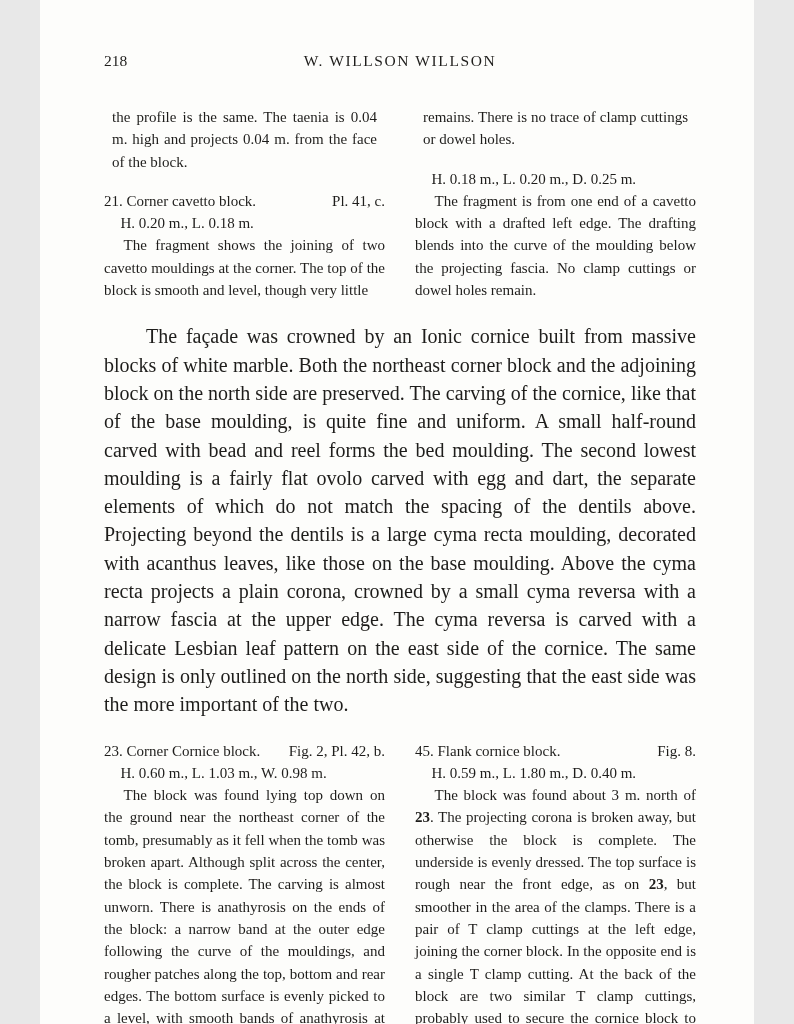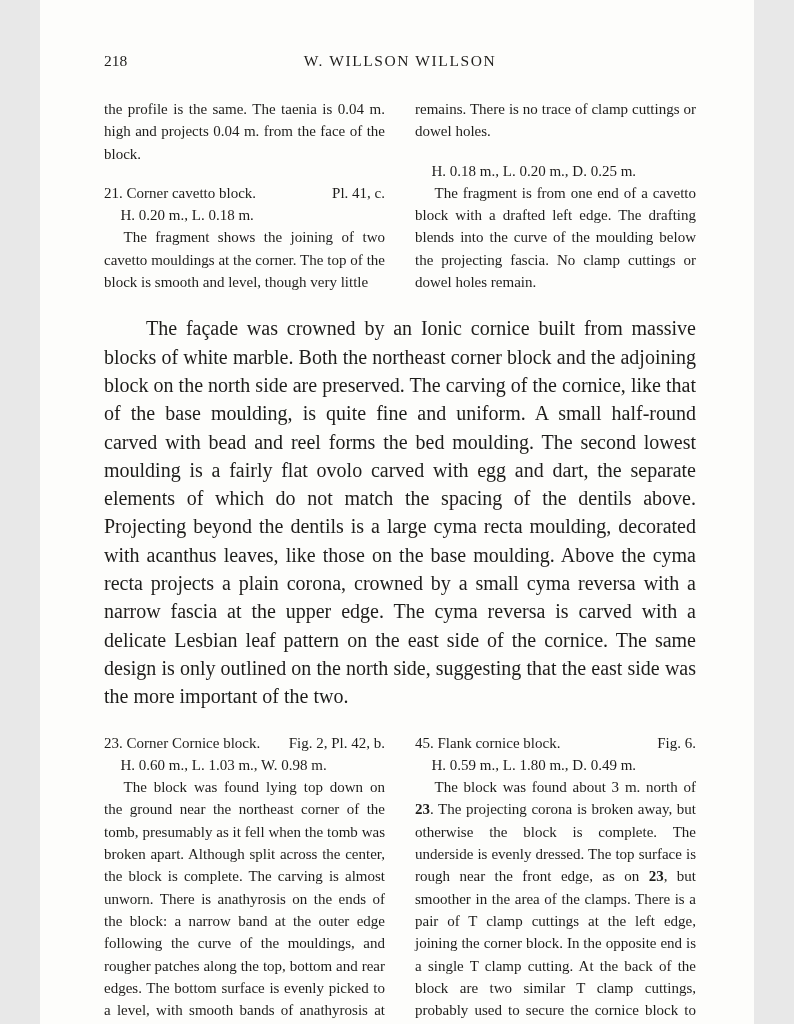--- a/index.html
+++ b/index.html
@@ -30,21 +30,21 @@
     letter-spacing: 1.6px;
     white-space: nowrap;
   }
   .two-col { display: flex; gap: 30px; }
   .col {
     flex: 1 1 0;
     font-size: 15px;
     line-height: 22.3px;
     text-align: justify;
   }
-  .cont { margin: 0; }
+  .cont { margin: 8px; }
   .entry { margin-top: 17px; }
   .entry-head {
     display: flex;
     justify-content: space-between;
     align-items: baseline;
   }
   .entry-num { font-weight: 400; }
   .dims { margin: 0; padding-left: 1.1em; }
   .ebody { margin: 0; text-indent: 1.3em; }
   .para {
@@ -98,21 +98,21 @@
           <span>Fig. 2, Pl. 42, b.</span>
         </div>
         <p class="dims">H.  0.60 m.,  L.  1.03 m.,  W.  0.98 m.</p>
         <p class="ebody">The block was found lying top down on the ground near the northeast corner of the tomb, presumably as it fell when the tomb was broken apart.  Although split across the center, the block is complete.  The carving is almost unworn.  There is anathyrosis on the ends of the block: a narrow band at the outer edge following the curve of the mouldings, and rougher patches along the top, bottom and rear edges.  The bottom surface is evenly picked to a level, with smooth bands of anathyrosis at both outer edges.  The top of the block has been worked to a level surface only in a narrow strip along the outer edge, above the projecting corona.  Toward the center of the block, the rough picked surface rises to a higher level.</p>
       </div>
     </div>
     <div class="col">
       <div class="entry" style="margin-top:0">
         <div class="entry-head">
           <span><b class="entry-num">45</b><span>.  Flank cornice block.</span></span>
-          <span>Fig. 6.</span>
+          <span>Fig. 8.</span>
         </div>
-        <p class="dims">H. 0.59 m., L. 1.80 m., D. 0.49 m.</p>
+        <p class="dims">H. 0.59 m., L. 1.80 m., D. 0.40 m.</p>
         <p class="ebody"><span>The block was found about 3 m. north of </span><b>23</b><span>.  The projecting corona is broken away, but otherwise the block is complete.  The underside is evenly dressed.  The top surface is rough near the front edge, as on </span><b>23</b><span>, but smoother in the area of the clamps.  There is a pair of T clamp cuttings at the left edge, joining the corner block.  In the opposite end is a single T clamp cutting.  At the back of the block are two similar T clamp cuttings, probably used to secure the cornice block to the limestone backing or perhaps to a marble slab roof.  All of the T clamp cuttings are much larger than those in the marble façade blocks but have the same design, with a deep hook or tang projecting downward at the end of the shank.</span></p>
       </div>
     </div>
   </div>
 
 </div>
 
 </body></html>

